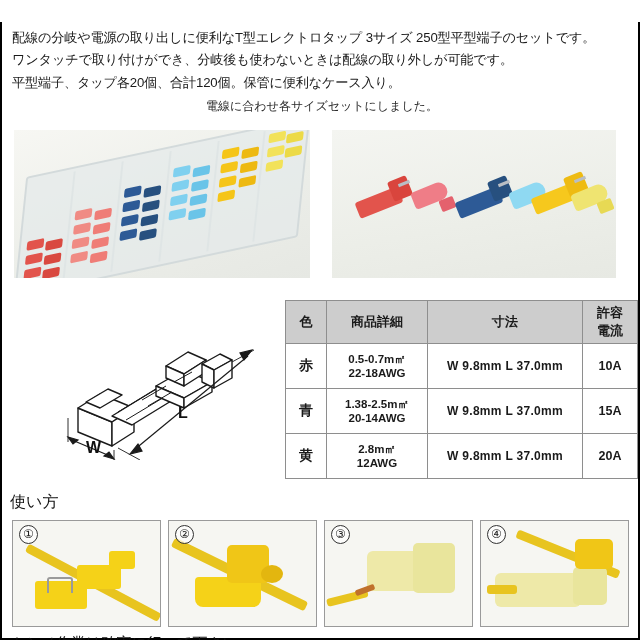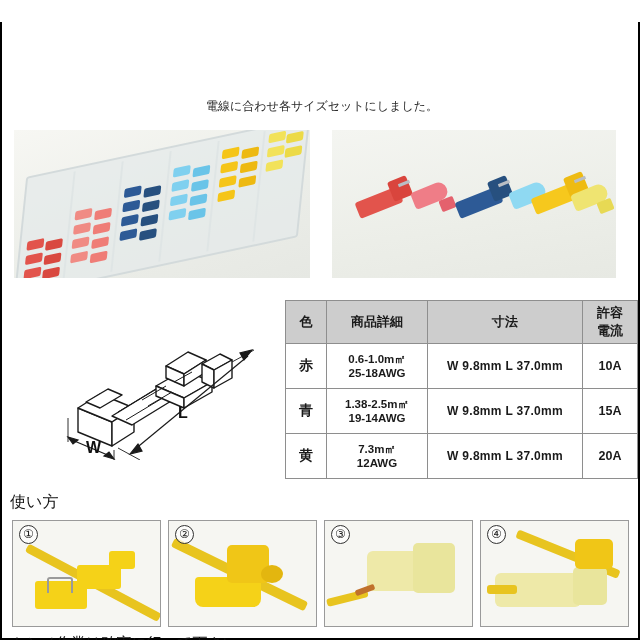--- a/index.html
+++ b/index.html
@@ -251,20 +251,25 @@
   }
 </style>
 </head>
 <body>
 
 <div class="page">
 
 
   <div class="frame">
 
+    <div class="intro">
+      <p>配線の分岐や電源の取り出しに便利なT型エレクトロタップ 3サイズ 250型平型端子のセットです。</p>
+      <p>ワンタッチで取り付けができ、分岐後も使わないときは配線の取り外しが可能です。</p>
+      <p>平型端子、タップ各20個、合計120個。保管に便利なケース入り。</p>
+    </div>
     <div class="caption-center">電線に合わせ各サイズセットにしました。</div>
 
     <div class="photo" id="photo-case">
       <div class="tray">
         <div class="tray-body"></div>
         <div class="bin" style="left:2px;  width:46px;">
           <div class="chips">
             <div class="chip" style="left:2px;  top:56px; background:#e2544c;"></div>
             <div class="chip" style="left:2px;  top:70px; background:#e2544c;"></div>
             <div class="chip" style="left:2px;  top:84px; background:#e2544c;"></div>
@@ -423,39 +428,39 @@
           <th class="col-amp">
             <div>許容</div>
             <div>電流</div>
           </th>
         </tr>
       </thead>
       <tbody>
         <tr>
           <td class="col-color">赤</td>
           <td class="col-wire">
-            <div>0.6-1.0m㎡</div>
-            <div>25-18AWG</div>
+            <div>0.5-0.7m㎡</div>
+            <div>22-18AWG</div>
           </td>
           <td class="col-dim">W  9.8mm   L  37.0mm</td>
           <td class="col-amp">10A</td>
         </tr>
         <tr>
           <td class="col-color">青</td>
           <td class="col-wire">
             <div>1.38-2.5m㎡</div>
-            <div>19-14AWG</div>
+            <div>20-14AWG</div>
           </td>
           <td class="col-dim">W  9.8mm   L  37.0mm</td>
           <td class="col-amp">15A</td>
         </tr>
         <tr>
           <td class="col-color">黄</td>
           <td class="col-wire">
-            <div>7.3m㎡</div>
+            <div>2.8m㎡</div>
             <div>12AWG</div>
           </td>
           <td class="col-dim">W  9.8mm   L  37.0mm</td>
           <td class="col-amp">20A</td>
         </tr>
       </tbody>
     </table>
 
     <div class="usage-heading">使い方</div>
 

